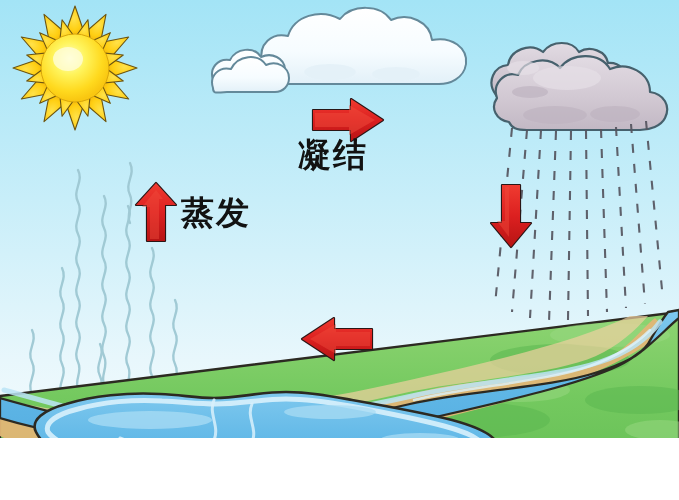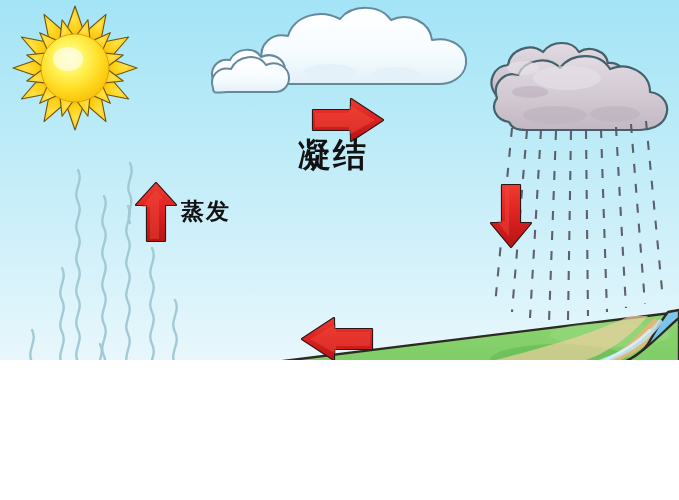--- a/index.html
+++ b/index.html
@@ -6,21 +6,21 @@
     margin: 0;
     padding: 0;
     background: #ffffff;
   }
   body {
     font-family: "Liberation Serif", serif;
   }
   #scene {
     position: relative;
     width: 679px;
-    height: 360px;
+    height: 438px;
     overflow: hidden;
     background: #ffffff;
   }
   #scene svg.layer {
     position: absolute;
     left: 0;
     top: 0;
     width: 679px;
     height: 500px;
   }
@@ -35,23 +35,22 @@
   }
   #label-condensation {
     left: 298px;
     top: 136px;
     font-size: 33px;
     line-height: 38px;
   }
   #label-evaporation {
     left: 181px;
     top: 194px;
-    font-size: 23px;
+    font-size: 33px;
     line-height: 38px;
-    font-family: Liberation Mono, monospace;
   }
 </style>
 </head>
 <body>
 
 <div id="scene">
 
   <svg class="layer" viewBox="0 0 679 500">
     <defs>
       <linearGradient id="skyGrad" x1="0" y1="0" x2="0" y2="1">

